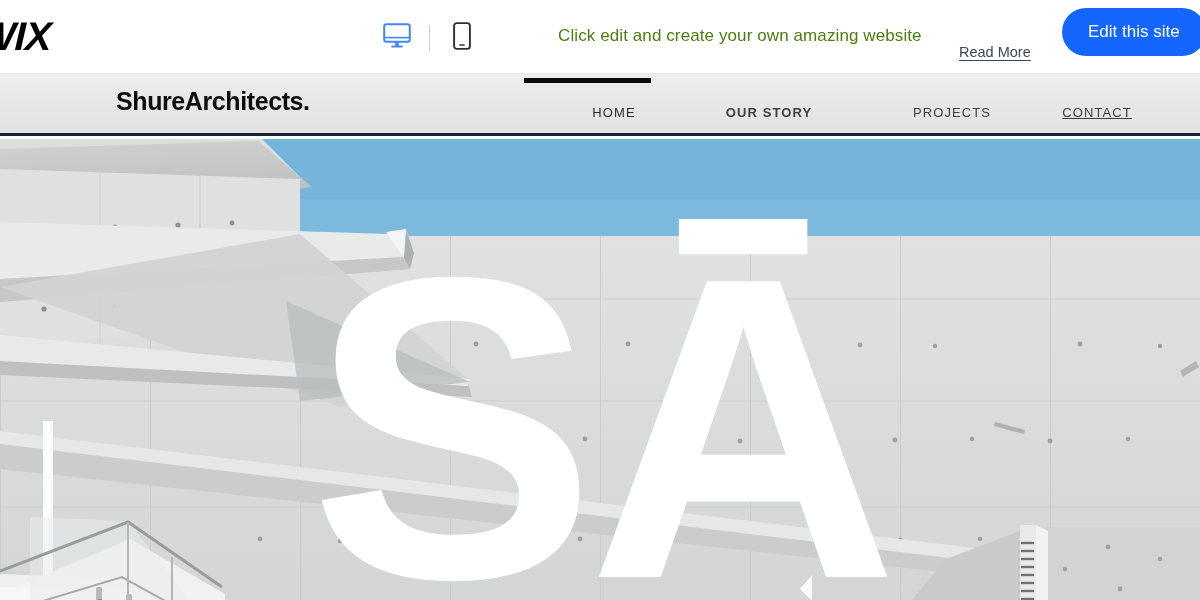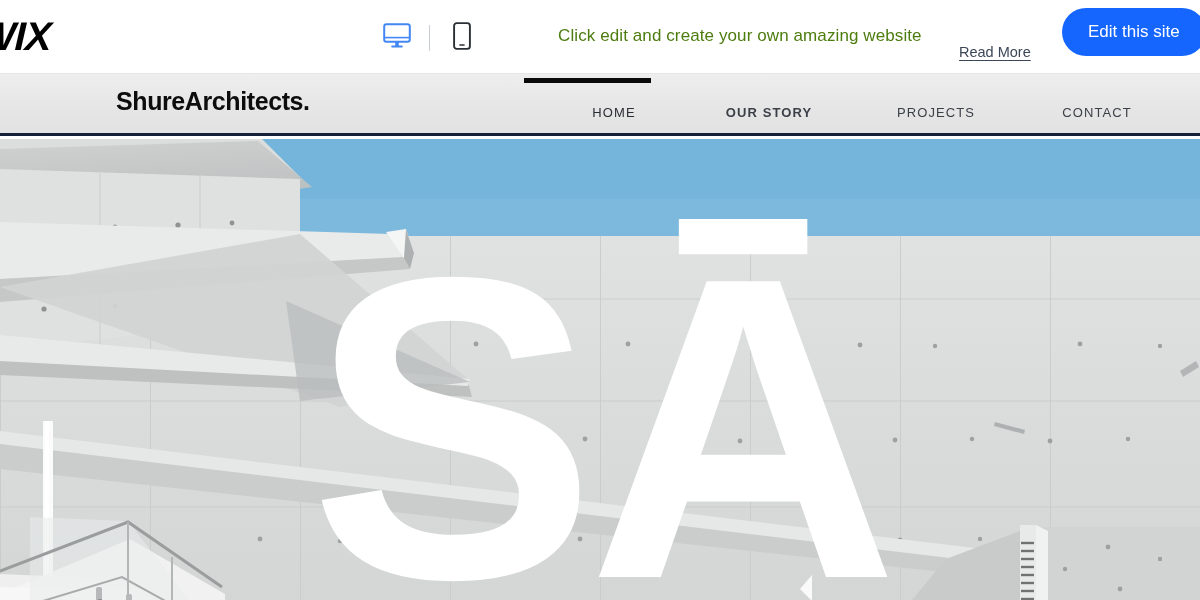--- a/index.html
+++ b/index.html
@@ -138,22 +138,22 @@
     <a class="read-more">Read More</a>
     <button class="edit-btn">Edit this site</button>
   </div>
 
   <div class="site-nav">
     <div class="brand">ShureArchitects.</div>
     <div class="nav-underline"></div>
     <nav class="nav-links">
       <span class="nav-item active" style="left:63px;transform:translateX(-50%);">HOME</span>
       <span class="nav-item" style="left:218px;transform:translateX(-50%);font-weight:bold;">OUR STORY</span>
-      <span class="nav-item" style="left:385px;transform:translateX(-50%);">PROJECTS</span>
-      <span class="nav-item" style="left:546px;transform:translateX(-50%);">CONTACT</span>
+      <span class="nav-item" style="left:401px;transform:translateX(-50%);">PROJECTS</span>
+      <span class="nav-item" style="left:546px;transform:translateX(-50%);text-decoration:underline;">CONTACT</span>
     </nav>
   </div>
 
   <div class="hero">
 
     <svg width="1200" height="461" viewBox="0 0 1200 461">
       <defs>
         <linearGradient id="gConcL" x1="0" y1="0" x2="0.3" y2="1">
           <stop offset="0" stop-color="#e3e4e4"></stop>
             <stop offset="1" stop-color="#cfd1d1"></stop>

